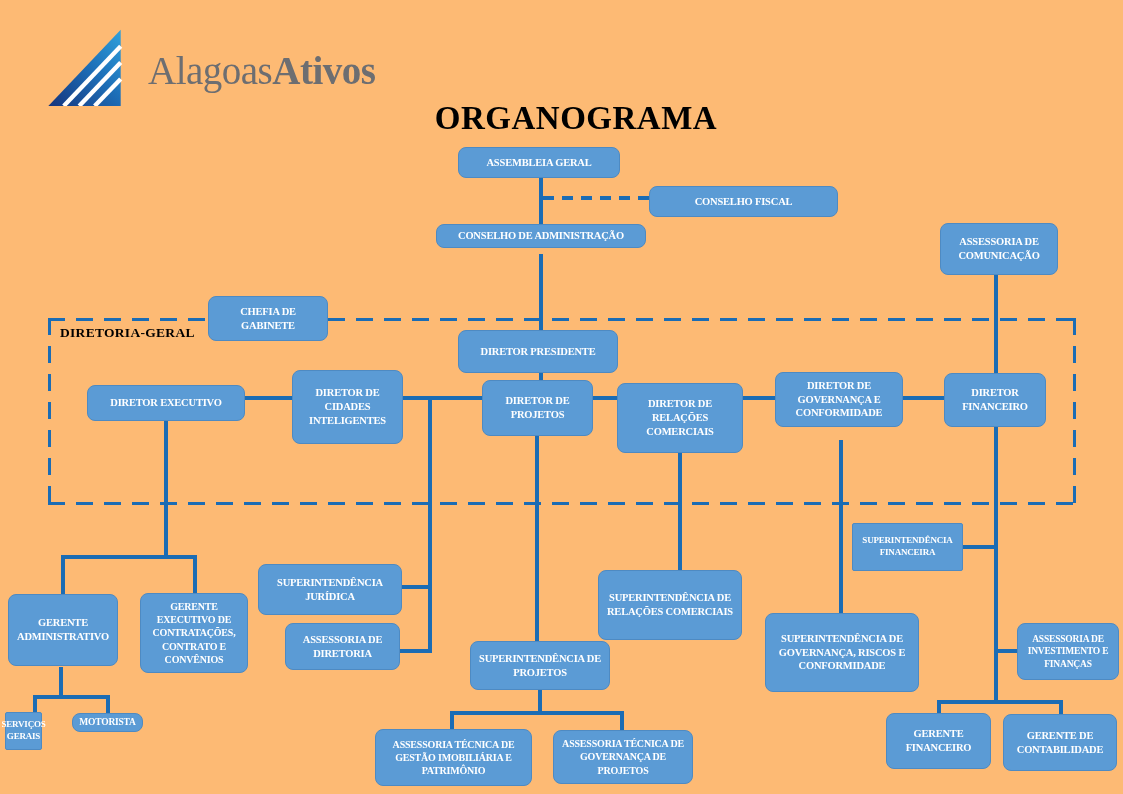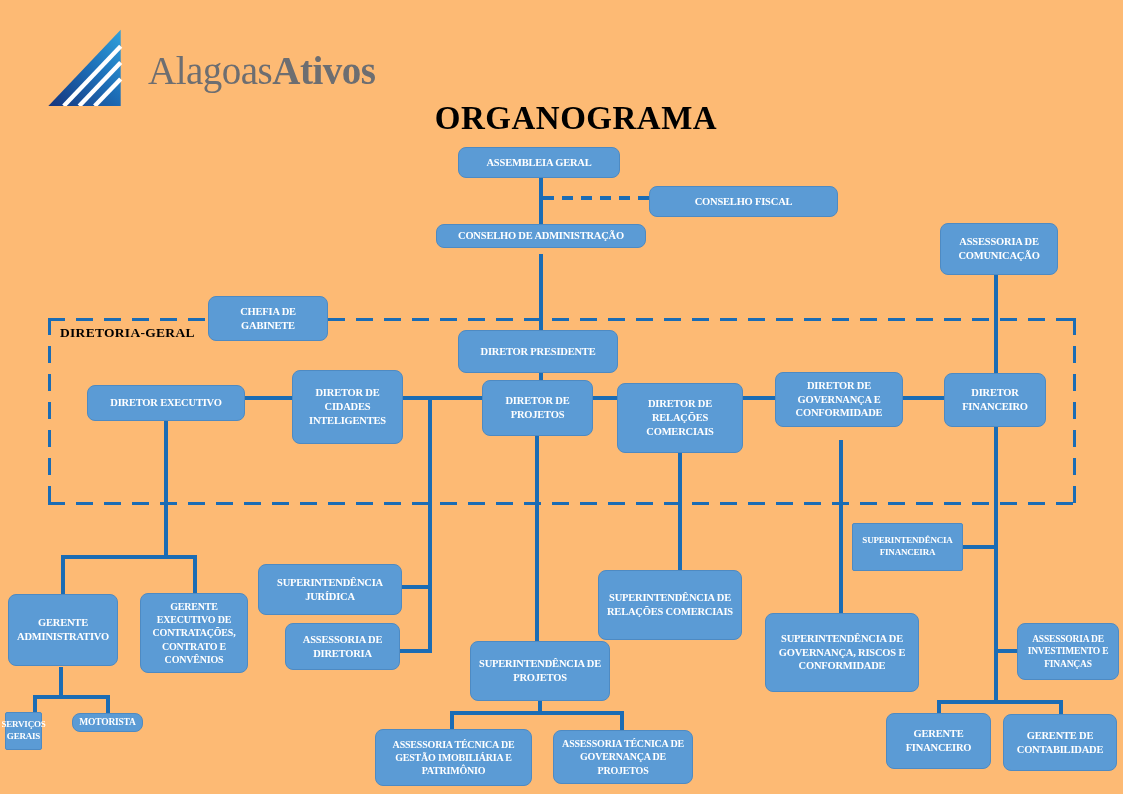--- a/index.html
+++ b/index.html
@@ -121,21 +121,21 @@
   <div class="node" style="left:482px;top:380px;width:111px;height:56px">DIRETOR DE PROJETOS</div>
   <div class="node" style="left:617px;top:383px;width:126px;height:70px">DIRETOR DE RELAÇÕES COMERCIAIS</div>
   <div class="node" style="left:775px;top:372px;width:128px;height:55px">DIRETOR DE GOVERNANÇA E CONFORMIDADE</div>
   <div class="node" style="left:944px;top:373px;width:102px;height:54px">DIRETOR FINANCEIRO</div>
   <div class="node" style="left:8px;top:594px;width:110px;height:72px">GERENTE ADMINISTRATIVO</div>
   <div class="node s10" style="left:140px;top:593px;width:108px;height:80px">GERENTE EXECUTIVO DE CONTRATAÇÕES, CONTRATO E CONVÊNIOS</div>
   <div class="node s9" style="left:5px;top:712px;width:37px;height:38px">SERVIÇOS GERAIS</div>
   <div class="node s95" style="left:72px;top:713px;width:71px;height:19px">MOTORISTA</div>
   <div class="node" style="left:285px;top:623px;width:115px;height:47px">ASSESSORIA DE DIRETORIA</div>
   <div class="node" style="left:258px;top:564px;width:144px;height:51px">SUPERINTENDÊNCIA JURÍDICA</div>
-  <div class="node" style="left:470px;top:641px;width:140px;height:60px">SUPERINTENDÊNCIA DE PROJETOS</div>
+  <div class="node" style="left:470px;top:641px;width:140px;height:49px">SUPERINTENDÊNCIA DE PROJETOS</div>
   <div class="node s10" style="left:375px;top:729px;width:157px;height:57px">ASSESSORIA TÉCNICA DE GESTÃO IMOBILIÁRIA E PATRIMÔNIO</div>
   <div class="node s10" style="left:553px;top:730px;width:140px;height:54px">ASSESSORIA TÉCNICA DE GOVERNANÇA DE PROJETOS</div>
   <div class="node" style="left:598px;top:570px;width:144px;height:70px">SUPERINTENDÊNCIA DE RELAÇÕES COMERCIAIS</div>
   <div class="node" style="left:765px;top:613px;width:154px;height:79px">SUPERINTENDÊNCIA DE GOVERNANÇA, RISCOS E CONFORMIDADE</div>
   <div class="node s9" style="left:852px;top:523px;width:111px;height:48px">SUPERINTENDÊNCIA FINANCEIRA</div>
   <div class="node s95" style="left:1017px;top:623px;width:102px;height:57px">ASSESSORIA DE INVESTIMENTO E FINANÇAS</div>
   <div class="node" style="left:886px;top:713px;width:105px;height:56px">GERENTE FINANCEIRO</div>
   <div class="node" style="left:1003px;top:714px;width:114px;height:57px">GERENTE DE CONTABILIDADE</div>
 
 </div>

